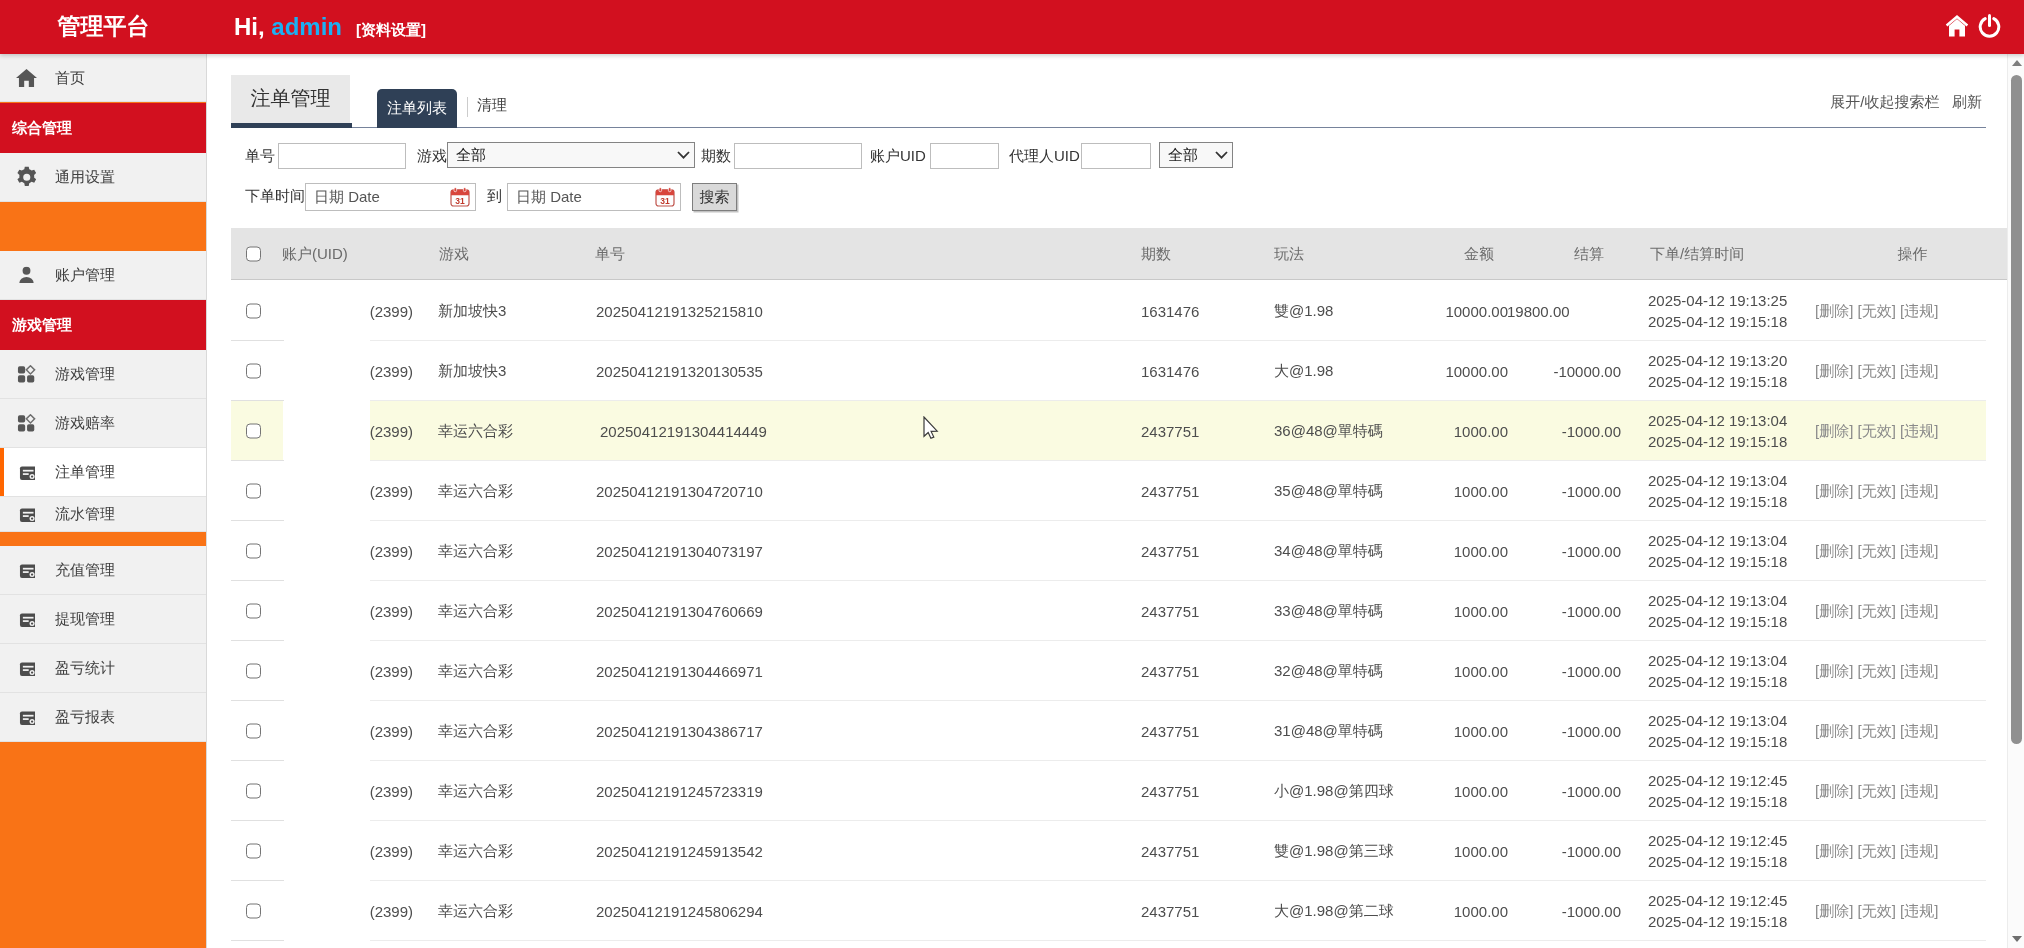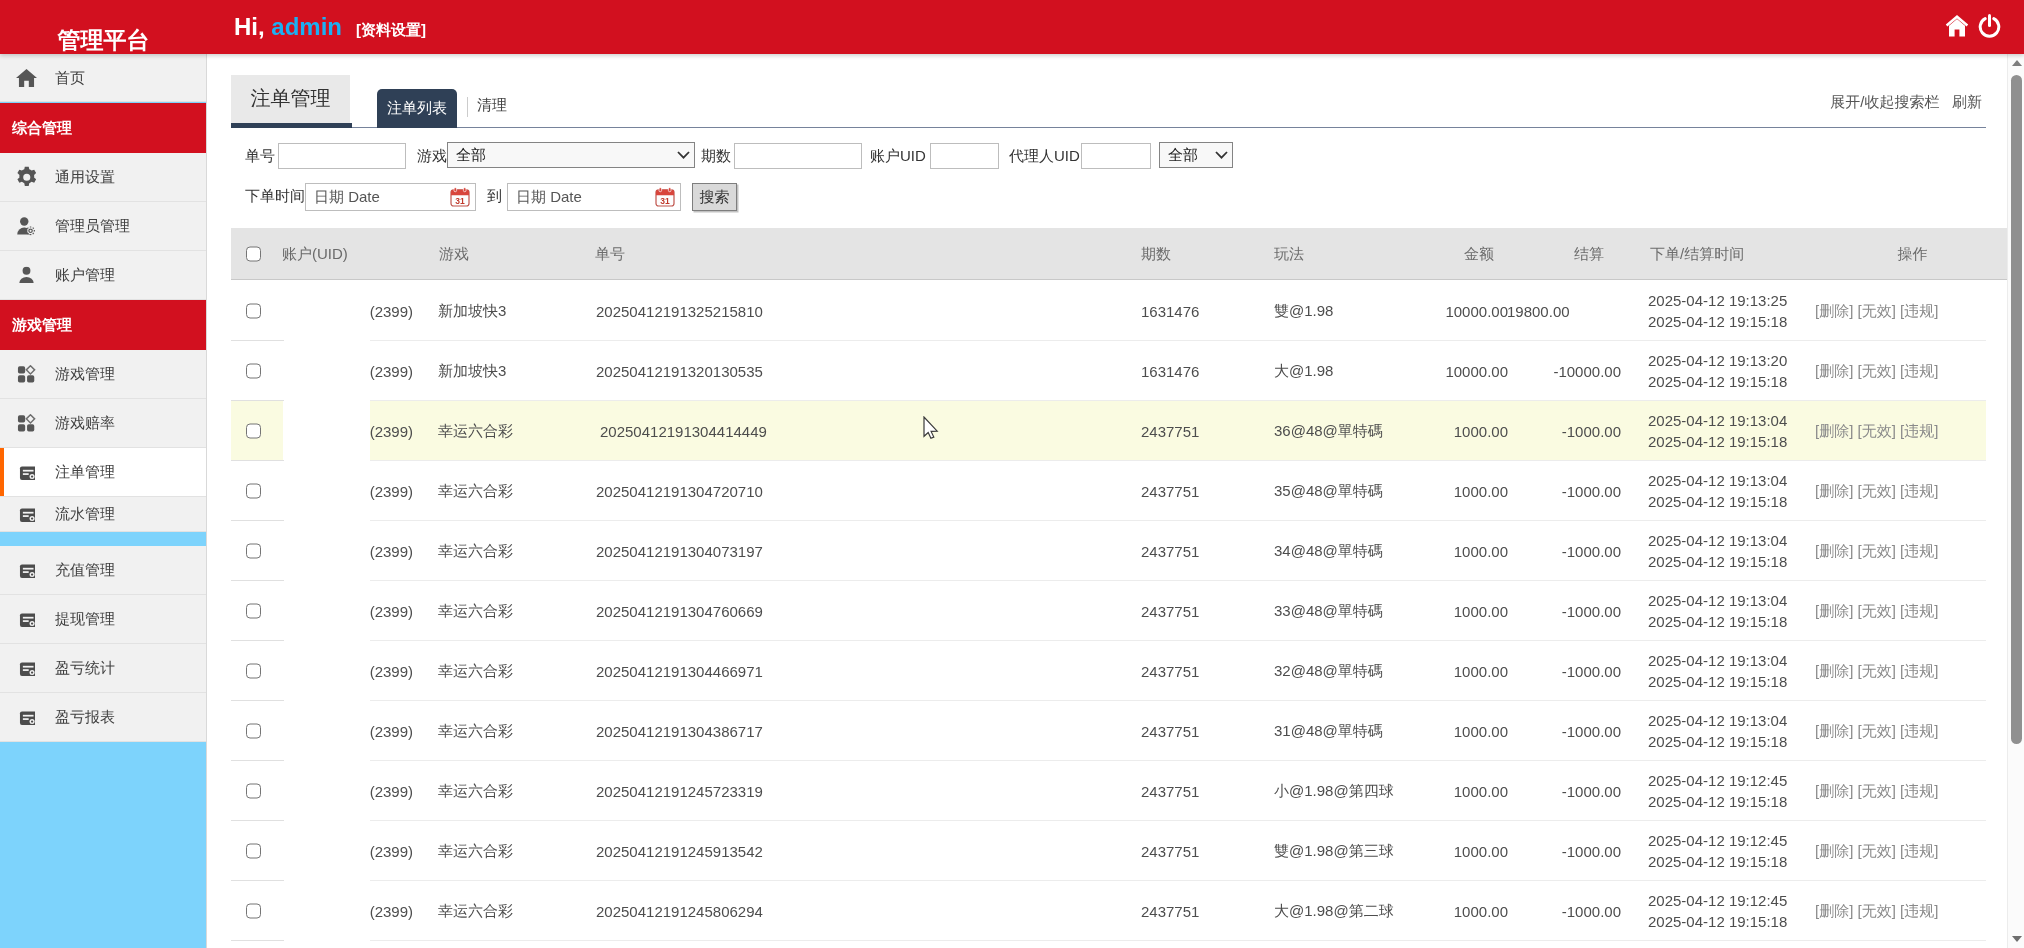--- a/index.html
+++ b/index.html
@@ -2,27 +2,27 @@
 <html><head>
 <meta charset="utf-8">
 <style>
 * { margin:0; padding:0; box-sizing:border-box; }
 html,body { width:2024px; height:948px; overflow:hidden; background:#fff;
   font-family:"Liberation Sans", sans-serif; }
 .abs { position:absolute; }
 
 
 #topbar { position:absolute; left:0; top:0; width:2024px; height:54px; background:#d2101f; box-shadow:0 2px 4px rgba(0,0,0,0.18); z-index:5; }
-#logo { position:absolute; left:0; top:0; width:207px; height:53px; color:#fff; font-size:23px; font-weight:bold; text-align:center; line-height:53px;margin-top:14px; }
+#logo { position:absolute; left:0; top:0; width:207px; height:53px; color:#fff; font-size:23px; font-weight:bold; text-align:center; line-height:53px; }
 #hi { position:absolute; left:234px; top:0; height:53px; line-height:53px; color:#fff; font-size:24px; font-weight:bold; }
 #hi .adm { color:#1cb0f3; }
 #hi .cfg { font-size:15px; margin-left:14px; }
 
 
-#sidebar { position:absolute; left:0; top:53px; width:207px; height:895px; background:#7dd3fc; border-right:1px solid #d9d9d9; }
+#sidebar { position:absolute; left:0; top:53px; width:207px; height:895px; background:#f97316; border-right:1px solid #d9d9d9; }
 .mitem { position:absolute; left:0; width:206px; background:#f1f1f1; border-bottom:1px solid #e2e2e2; color:#404040; font-size:15px; }
 .mitem .txt { position:absolute; left:55px; top:50%; transform:translateY(-50%); }
 .mitem svg { position:absolute; left:17px; top:50%; transform:translateY(-50%); }
 .mhead { position:absolute; left:0; width:206px; background:#d2101f; color:#fff; font-size:15px; font-weight:bold; }
 .mhead span { position:absolute; left:12px; top:50%; transform:translateY(-50%); }
 .mactive { background:#fff; }
 .mactive .bar { position:absolute; left:0; top:0; width:4px; height:100%; background:#ff6600; }
 
 
 #content { position:absolute; left:207px; top:53px; width:1800px; height:895px; background:#fff; }
@@ -86,41 +86,20 @@
     </div>
     <div class="mhead" style="top:50px;height:50px">
       <span>综合管理</span>
     </div>
     <div class="mitem" style="top:100px;height:49px">
       <svg style="left:16px" width="21" height="21" viewBox="0 0 19.5 19.5">
         <path fill="#565656" d="M8.2 0 h3.6 l.5 2.5 a7 7 0 0 1 2.2 1.3 l2.4-.8 1.8 3.1-1.9 1.7a7 7 0 0 1 0 2.4 l1.9 1.7-1.8 3.1-2.4-.8a7 7 0 0 1-2.2 1.3 l-.5 2.5 h-3.6 l-.5-2.5 a7 7 0 0 1-2.2-1.3 l-2.4.8-1.8-3.1 1.9-1.7 a7 7 0 0 1 0-2.4 l-1.9-1.7 1.8-3.1 2.4 .8 a7 7 0 0 1 2.2-1.3 Z M10 6.7 a3.3 3.3 0 1 0 0 6.6 a3.3 3.3 0 0 0 0-6.6"></path>
       </svg>
       <span class="txt">通用设置</span>
     </div>
-    <div class="mitem" style="top:149px;height:49px">
-      <svg style="left:16px" width="19" height="19" viewBox="0 0 18.5 19">
-        <circle cx="8" cy="5" r="4.2" fill="#565656"></circle>
-        <path fill="#565656" d="M1 18 a7 7 0 0 1 14 0 Z"></path>
-        <g transform="translate(14.3,14.3)">
-          <circle r="2.9" fill="#565656" stroke="#f1f1f1" stroke-width="1.2"></circle>
-          <g stroke="#565656" stroke-width="1.5">
-            <line x1="0" y1="-3.2" x2="0" y2="-4.4"></line>
-            <line x1="0" y1="3.2" x2="0" y2="4.4"></line>
-            <line x1="-3.2" y1="0" x2="-4.4" y2="0"></line>
-            <line x1="3.2" y1="0" x2="4.4" y2="0"></line>
-            <line x1="-2.3" y1="-2.3" x2="-3.1" y2="-3.1"></line>
-            <line x1="2.3" y1="2.3" x2="3.1" y2="3.1"></line>
-            <line x1="2.3" y1="-2.3" x2="3.1" y2="-3.1"></line>
-            <line x1="-2.3" y1="2.3" x2="-3.1" y2="3.1"></line>
-          </g>
-          <circle r="1.1" fill="#f1f1f1"></circle>
-        </g>
-      </svg>
-      <span class="txt">管理员管理</span>
-    </div>
     <div class="mitem" style="top:198px;height:49px">
       <svg style="left:18px" width="17" height="17" viewBox="0 0 18 19">
         <circle cx="9" cy="4.7" r="4.4" fill="#565656"></circle>
         <path fill="#565656" d="M1 18.5 a8 6.8 0 0 1 16 0 Z"></path>
       </svg>
       <span class="txt">账户管理</span>
     </div>
     <div class="mhead" style="top:247px;height:50px">
       <span>游戏管理</span>
     </div>

